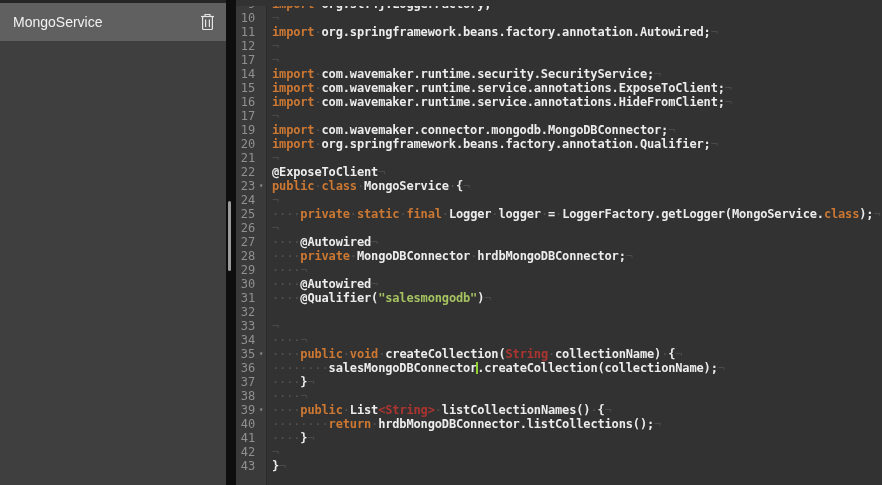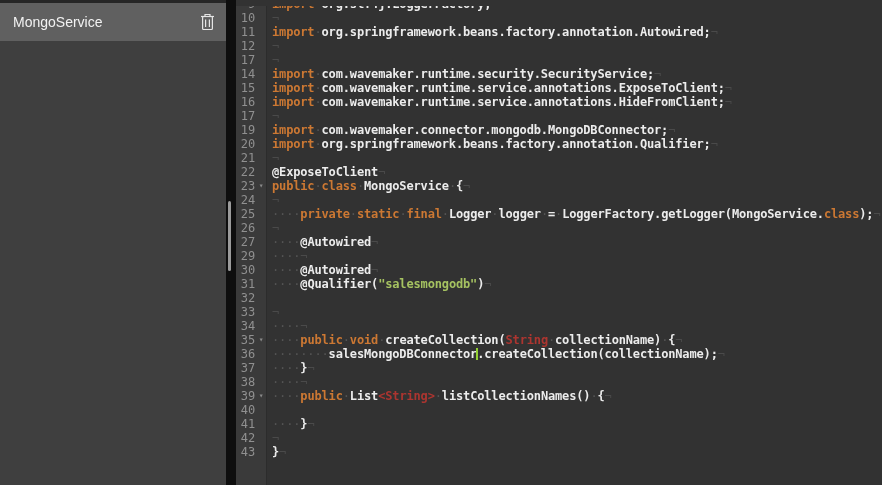--- a/index.html
+++ b/index.html
@@ -75,31 +75,32 @@
         <div class="line"><span class="gnum">17</span><span class="gfold"></span><span class="ltext"><span class="eol">¬</span></span></div>
         <div class="line"><span class="gnum">19</span><span class="gfold"></span><span class="ltext"><span class="tk-k">import</span><span class="ws">·</span><span class="tk-p">com.wavemaker.connector.mongodb.MongoDBConnector;</span><span class="eol">¬</span></span></div>
         <div class="line"><span class="gnum">20</span><span class="gfold"></span><span class="ltext"><span class="tk-k">import</span><span class="ws">·</span><span class="tk-p">org.springframework.beans.factory.annotation.Qualifier;</span><span class="eol">¬</span></span></div>
         <div class="line"><span class="gnum">21</span><span class="gfold"></span><span class="ltext"><span class="eol">¬</span></span></div>
         <div class="line"><span class="gnum">22</span><span class="gfold"></span><span class="ltext"><span class="tk-p">@ExposeToClient</span><span class="eol">¬</span></span></div>
         <div class="line"><span class="gnum">23</span><span class="gfold">▾</span><span class="ltext"><span class="tk-k">public</span><span class="ws">·</span><span class="tk-k">class</span><span class="ws">·</span><span class="tk-p">MongoService</span><span class="ws">·</span><span class="tk-p">{</span><span class="eol">¬</span></span></div>
         <div class="line"><span class="gnum">24</span><span class="gfold"></span><span class="ltext"><span class="eol">¬</span></span></div>
         <div class="line"><span class="gnum">25</span><span class="gfold"></span><span class="ltext"><span class="ws">····</span><span class="tk-k">private</span><span class="ws">·</span><span class="tk-k">static</span><span class="ws">·</span><span class="tk-k">final</span><span class="ws">·</span><span class="tk-p">Logger</span><span class="ws">·</span><span class="tk-p">logger</span><span class="ws">·</span><span class="tk-p">=</span><span class="ws">·</span><span class="tk-p">LoggerFactory.getLogger(MongoService.</span><span class="tk-k">class</span><span class="tk-p">);</span><span class="eol">¬</span></span></div>
         <div class="line"><span class="gnum">26</span><span class="gfold"></span><span class="ltext"><span class="eol">¬</span></span></div>
         <div class="line"><span class="gnum">27</span><span class="gfold"></span><span class="ltext"><span class="ws">····</span><span class="tk-p">@Autowired</span><span class="eol">¬</span></span></div>
+        <div class="line"><span class="gnum">28</span><span class="gfold"></span><span class="ltext"><span class="ws">····</span><span class="tk-k">private</span><span class="ws">·</span><span class="tk-p">MongoDBConnector</span><span class="ws">·</span><span class="tk-p">hrdbMongoDBConnector;</span><span class="eol">¬</span></span></div>
         <div class="line"><span class="gnum">29</span><span class="gfold"></span><span class="ltext"><span class="ws">····</span><span class="eol">¬</span></span></div>
         <div class="line"><span class="gnum">30</span><span class="gfold"></span><span class="ltext"><span class="ws">····</span><span class="tk-p">@Autowired</span><span class="eol">¬</span></span></div>
         <div class="line"><span class="gnum">31</span><span class="gfold"></span><span class="ltext"><span class="ws">····</span><span class="tk-p">@Qualifier(</span><span class="tk-s">"salesmongodb"</span><span class="tk-p">)</span><span class="eol">¬</span></span></div>
         <div class="line"><span class="gnum">32</span><span class="gfold"></span></div>
         <div class="line"><span class="gnum">33</span><span class="gfold"></span><span class="ltext"><span class="eol">¬</span></span></div>
         <div class="line"><span class="gnum">34</span><span class="gfold"></span><span class="ltext"><span class="ws">····</span><span class="eol">¬</span></span></div>
         <div class="line"><span class="gnum">35</span><span class="gfold">▾</span><span class="ltext"><span class="ws">····</span><span class="tk-k">public</span><span class="ws">·</span><span class="tk-k">void</span><span class="ws">·</span><span class="tk-p">createCollection(</span><span class="tk-t">String</span><span class="ws">·</span><span class="tk-p">collectionName)</span><span class="ws">·</span><span class="tk-p">{</span><span class="eol">¬</span></span></div>
         <div class="line"><span class="gnum">36</span><span class="gfold"></span><span class="ltext"><span class="ws">········</span><span class="tk-p">salesMongoDBConnector</span><span class="caret"></span><span class="tk-p">.createCollection(collectionName);</span><span class="eol">¬</span></span></div>
         <div class="line"><span class="gnum">37</span><span class="gfold"></span><span class="ltext"><span class="ws">····</span><span class="tk-p">}</span><span class="eol">¬</span></span></div>
         <div class="line"><span class="gnum">38</span><span class="gfold"></span><span class="ltext"><span class="ws">····</span><span class="eol">¬</span></span></div>
         <div class="line"><span class="gnum">39</span><span class="gfold">▾</span><span class="ltext"><span class="ws">····</span><span class="tk-k">public</span><span class="ws">·</span><span class="tk-p">List</span><span class="tk-t">&lt;String&gt;</span><span class="ws">·</span><span class="tk-p">listCollectionNames()</span><span class="ws">·</span><span class="tk-p">{</span><span class="eol">¬</span></span></div>
-        <div class="line"><span class="gnum">40</span><span class="gfold"></span></div>
+        <div class="line"><span class="gnum">40</span><span class="gfold"></span><span class="ltext"><span class="ws">········</span><span class="tk-k">return</span><span class="ws">·</span><span class="tk-p">hrdbMongoDBConnector.listCollections();</span><span class="eol">¬</span></span></div>
         <div class="line"><span class="gnum">41</span><span class="gfold"></span><span class="ltext"><span class="ws">····</span><span class="tk-p">}</span><span class="eol">¬</span></span></div>
         <div class="line"><span class="gnum">42</span><span class="gfold"></span><span class="ltext"><span class="eol">¬</span></span></div>
         <div class="line"><span class="gnum">43</span><span class="gfold"></span><span class="ltext"><span class="tk-p">}</span><span class="eol">¬</span></span></div>
       </div>
   </div>
 
 </div>
 
 </body></html>

